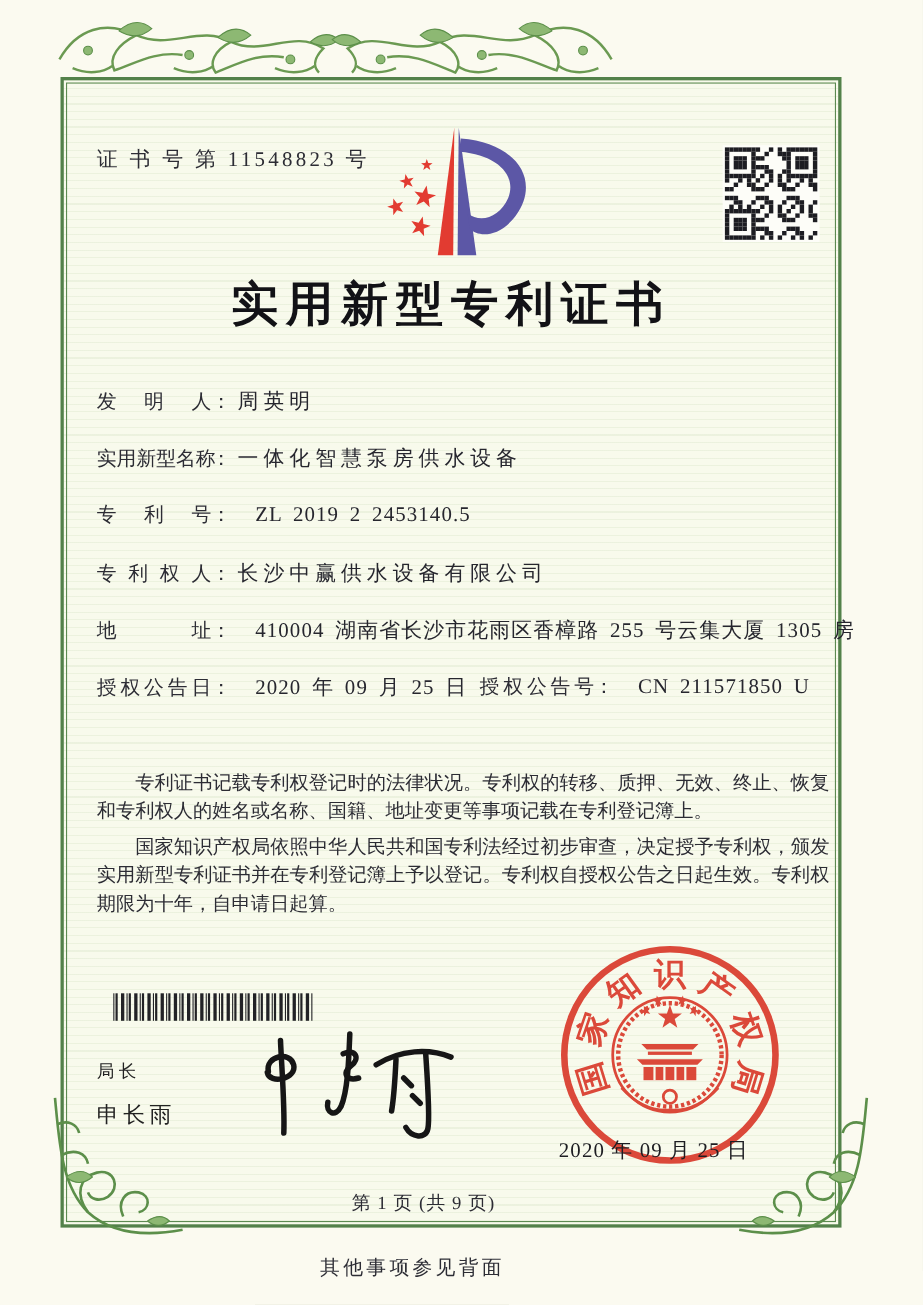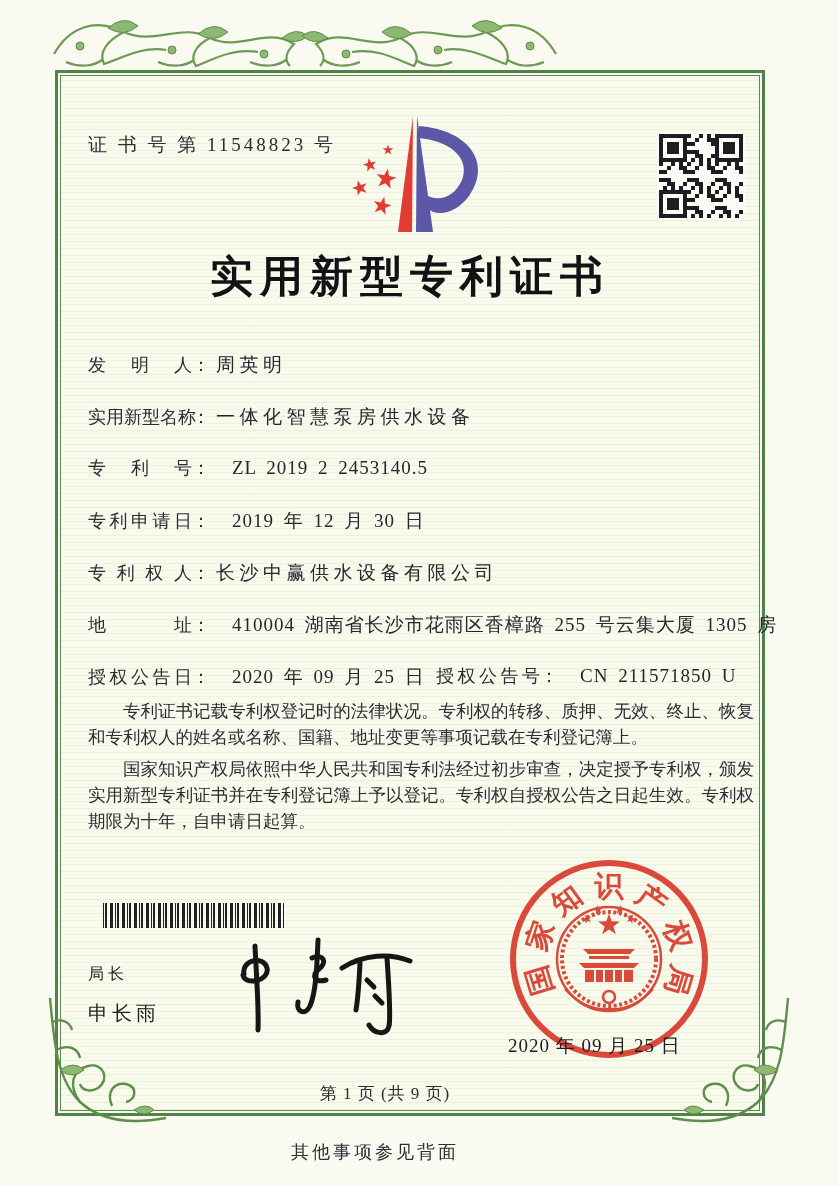--- a/index.html
+++ b/index.html
@@ -581,23 +581,20 @@
     <div class="frow">
       <span class="flabel">发明人</span><span class="fcolon">：</span><span class="fvalue">周英明</span>
     </div>
     <div class="frow">
       <span class="flabel">实用新型名称</span><span class="fcolon">：</span><span class="fvalue">一体化智慧泵房供水设备</span>
     </div>
     <div class="frow">
       <span class="flabel">专利号</span><span class="fcolon">：</span><span class="fvalue num">ZL 2019 2 2453140.5</span>
     </div>
     <div class="frow">
-      <span class="flabel">专利申请日</span><span class="fcolon">：</span><span class="fvalue num">2019 年 12 月 30 日</span>
-    </div>
-    <div class="frow">
       <span class="flabel">专利权人</span><span class="fcolon">：</span><span class="fvalue">长沙中赢供水设备有限公司</span>
     </div>
     <div class="frow">
       <span class="flabel">地址</span><span class="fcolon">：</span><span class="fvalue num">410004 湖南省长沙市花雨区香樟路 255 号云集大厦 1305 房</span>
     </div>
     <div class="frow" style="position:relative;">
       <span>
         <span class="flabel">授权公告日</span><span class="fcolon">：</span><span class="fvalue num">2020 年 09 月 25 日</span>
       </span>
       <span class="grant-right">

